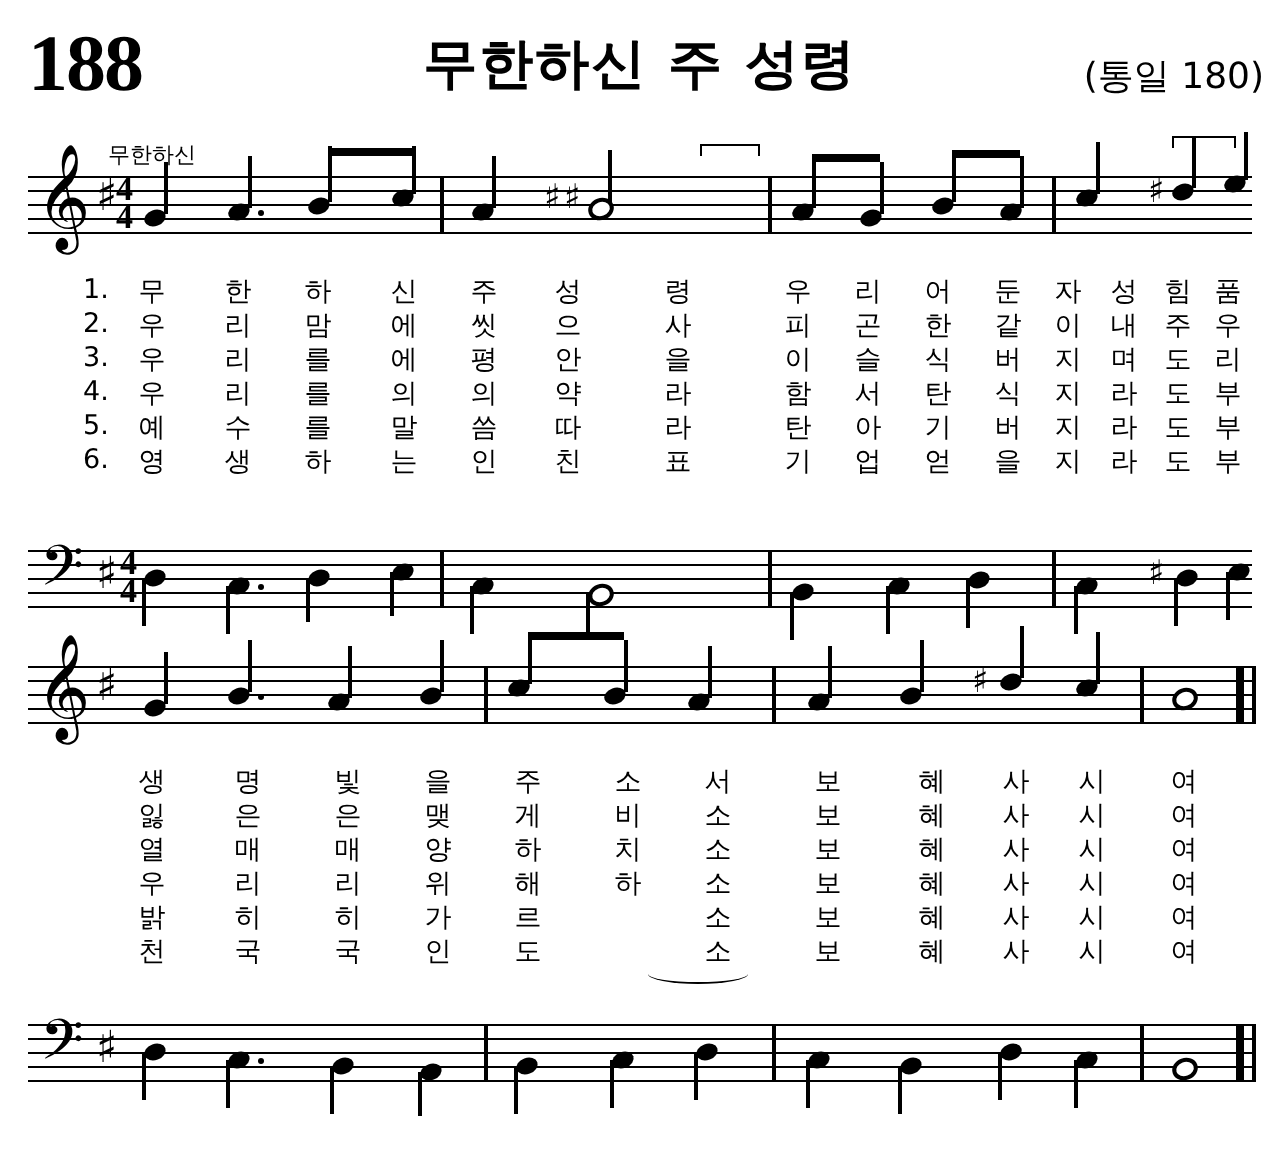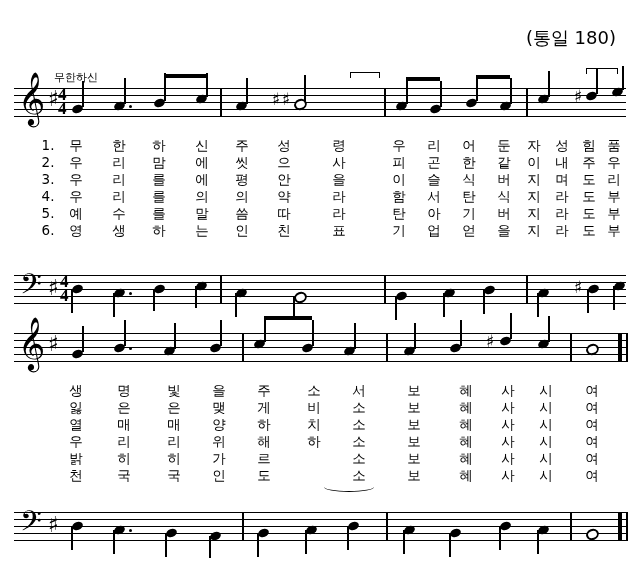--- a/index.html
+++ b/index.html
@@ -11,21 +11,21 @@
     position:absolute;left:14px;top:8px;
     font-family:"Liberation Serif",serif;
     font-weight:bold;font-size:40px;letter-spacing:-1px;
   }
   .hymn-title{
     position:absolute;left:0;top:14px;width:640px;text-align:center;
     font-family:"DejaVu Sans",sans-serif;
     font-weight:bold;font-size:27px;letter-spacing:1px;
   }
   .hymn-alt{
-    position:absolute;right:24px;top:26px;
+    position:absolute;right:8px;top:26px;
     font-family:"DejaVu Sans",sans-serif;
     font-size:18px;
   }
   .tempo-mark{
     position:absolute;left:54px;top:70px;
     font-family:"DejaVu Sans",sans-serif;
     font-size:11px;
   }
 
   
@@ -60,20 +60,22 @@
   .lyricblock{position:absolute;font-family:"DejaVu Sans",sans-serif;font-size:13.5px;}
   .lyricrow{position:absolute;left:0;width:612px;height:16px;white-space:nowrap;}
   .lyricrow span{position:absolute;transform:translateX(-50%);}
   .versenum{position:absolute;transform:none;}
 </style>
 </head>
 <body>
 
 <div class="sheet">
 
+  <div class="hymn-number">188</div>
+  <div class="hymn-title">무한하신 주 성령</div>
   <div class="hymn-alt">(통일 180)</div>
   <div class="tempo-mark">무한하신</div>
 
   <div class="staff" style="top:88px;">
     <div class="line l0"></div>
     <div class="line l1"></div>
     <div class="line l2"></div>
     <div class="line l3"></div>
     <div class="line l4"></div>
 

